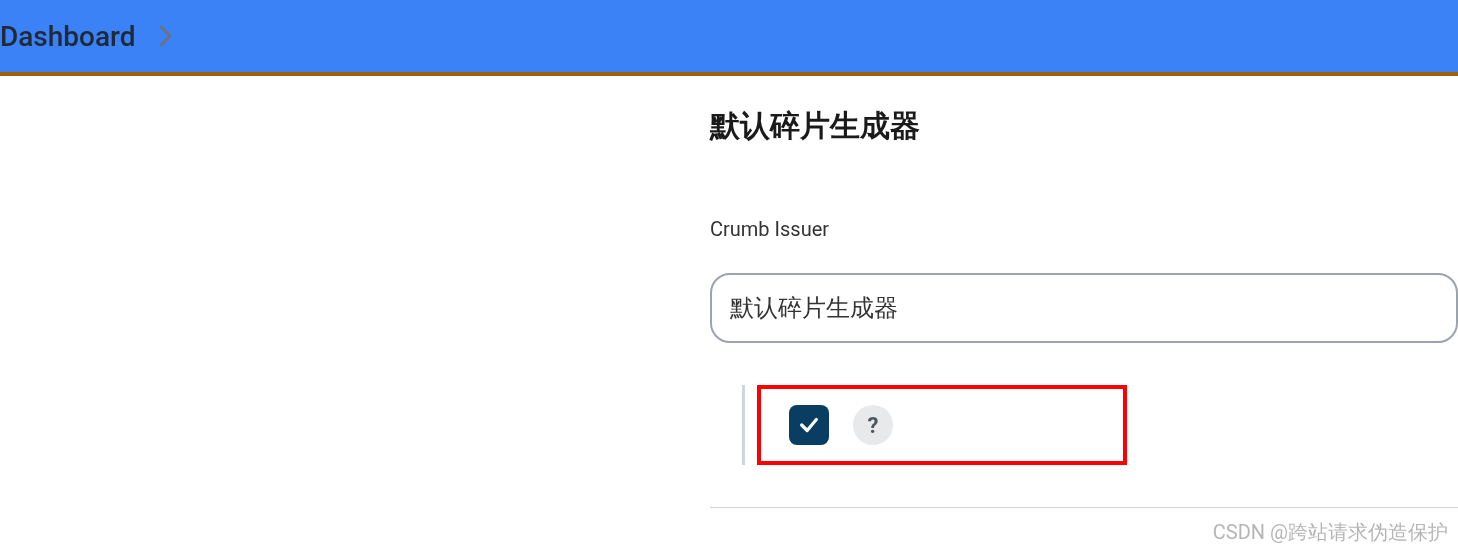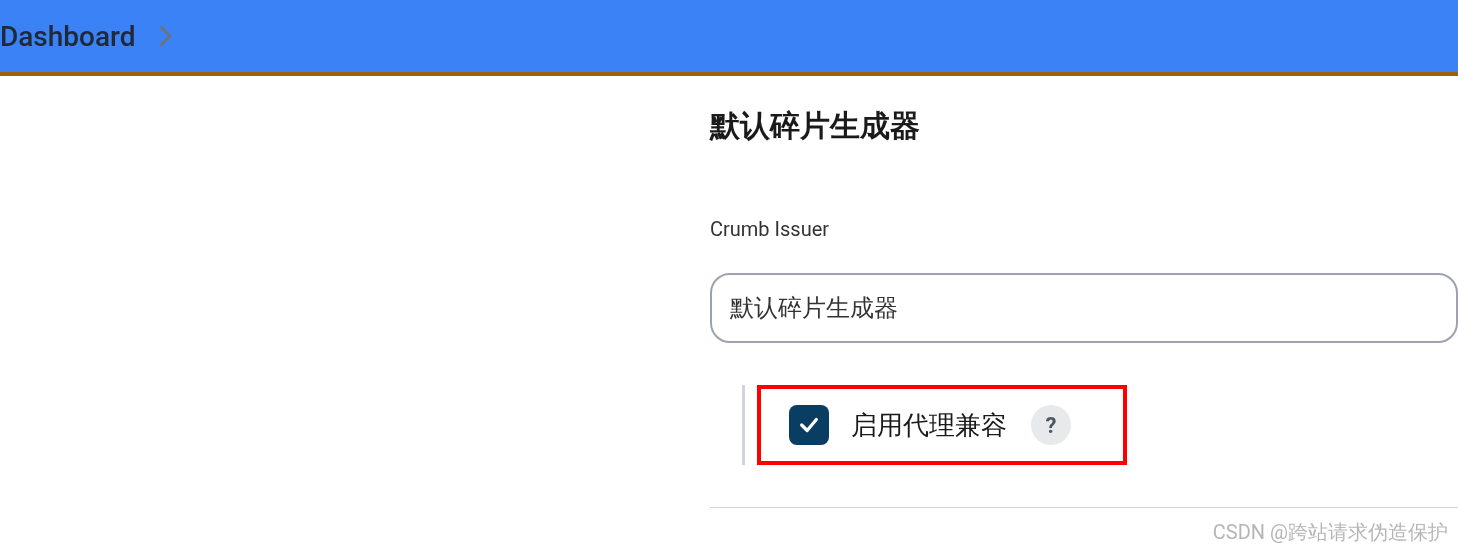--- a/index.html
+++ b/index.html
@@ -159,21 +159,20 @@
   </div>
 
   <div class="option-row-wrapper">
     <div class="vertical-bar"></div>
     <div class="highlight-box">
       <div class="checkbox">
         <svg viewBox="0 0 24 24">
           <path d="M4 12 L10 18 L20 6" stroke="#ffffff" stroke-width="3.5" fill="none" stroke-linecap="round" stroke-linejoin="round"></path>
         </svg>
       </div>
-      <span class="checkbox-label">启用代理兼容</span>
       <div class="help-icon">?</div>
     </div>
   </div>
 
   <div class="divider"></div>
 </div>
 
 <div class="watermark">CSDN @跨站请求伪造保护</div>
 
 </body></html>

